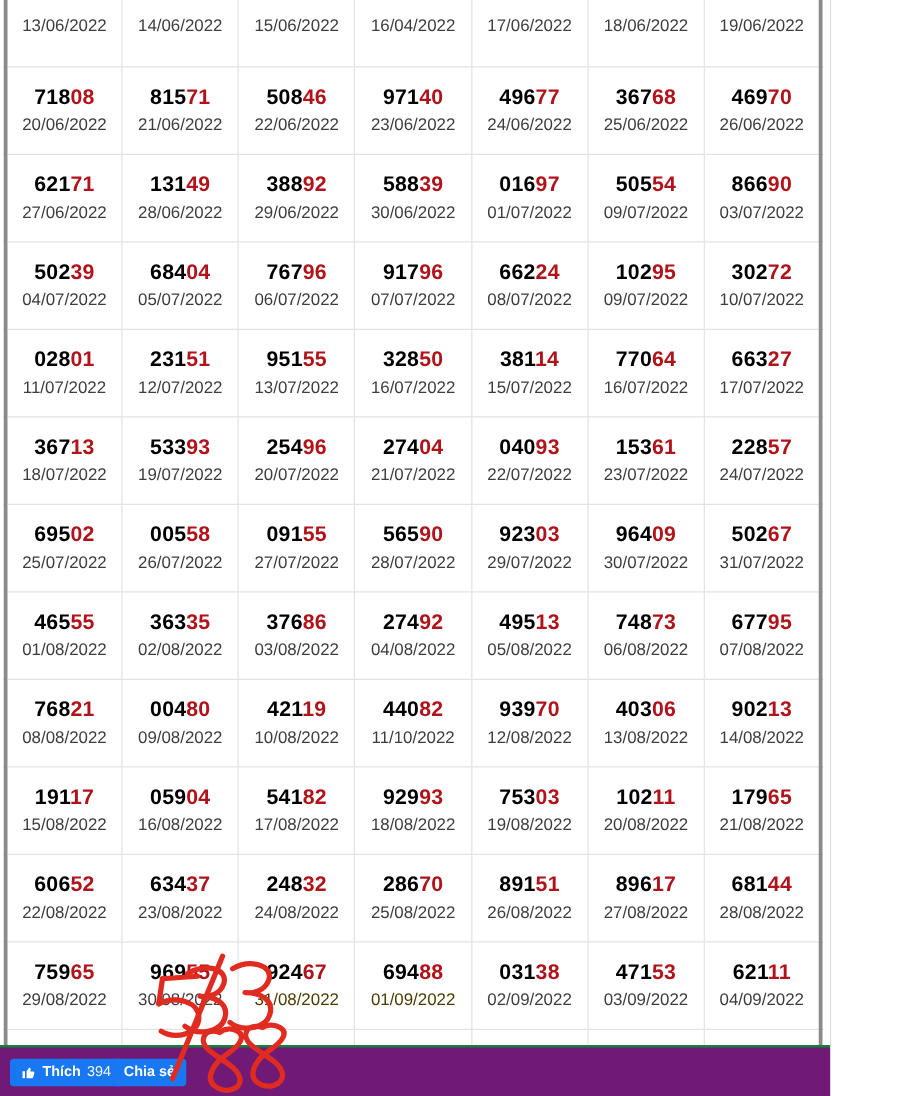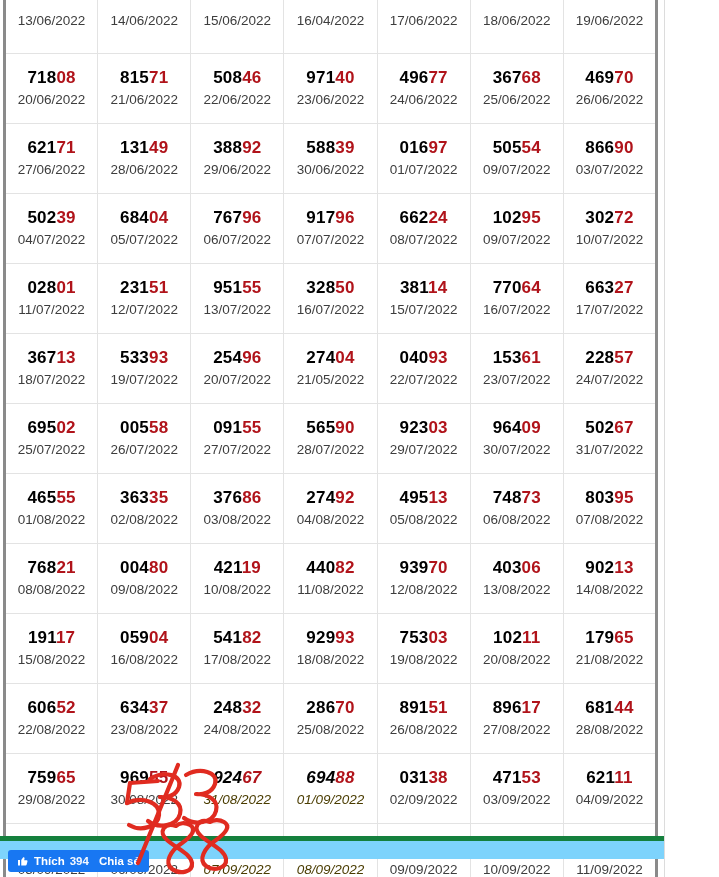--- a/index.html
+++ b/index.html
@@ -47,21 +47,21 @@
   table.cal col { width: 93px; }
   table.cal td {
     border: 1px solid #e3e3e3;
     height: 70px;
     vertical-align: middle;
     text-align: center;
     padding: 0 1px;
     background: #ffffff;
   }
   td.weekend { background: #deeedd; }
-  td.hl { background: #ffc000; font-style: italic; }
+  td.hl { background: #ffc000; }
 
   .num {
     font-size: 17px;
     font-weight: bold;
     letter-spacing: 0.2px;
     line-height: 19px;
     color: #000000;
     white-space: nowrap;
   }
   .num .tail { color: #b0131a; }
@@ -71,43 +71,43 @@
     line-height: 18px;
     margin-top: 4px;
     white-space: nowrap;
   }
   td.hl .date { color: #4a3c00; }
 
   
   .fb-bar {
     position: absolute;
     left: 0; top: 836px;
-    width: 664px; height: 23px;
-    background: #7dd3fc;
-    border-top: 5px solid #15803d;
+    width: 664px; height: 41px;
+    background: #701a75;
+    border-top: 2px solid #15803d;
   }
   .fb-btn {
     position: absolute;
     top: 9px;
     height: 22px;
     background: #1877f2;
     border-radius: 3px;
     color: #ffffff;
     font-size: 11.5px;
     font-weight: bold;
     display: flex;
     align-items: center;
     justify-content: center;
     padding: 0 9px;
     cursor: pointer;
     white-space: nowrap;
   }
   .fb-like { left: 8px; gap: 5px; }
   .fb-share { left: 90px; align-items: center; }
-  .fb-like .count { font-weight: bold; opacity: .95; }
+  .fb-like .count { font-weight: normal; opacity: .95; }
   .thumb { display: inline-block; line-height: 0; }
 
   
   .annot {
     position: absolute;
     left: 0; top: 0;
     width: 719px; height: 877px;
     pointer-events: none;
   }
 </style>
@@ -279,21 +279,21 @@
             <td>
               <div class="num"><span>533</span><span class="tail">93</span></div>
               <div class="date">19/07/2022</div>
             </td>
             <td>
               <div class="num"><span>254</span><span class="tail">96</span></div>
               <div class="date">20/07/2022</div>
             </td>
             <td>
               <div class="num"><span>274</span><span class="tail">04</span></div>
-              <div class="date">21/05/2022</div>
+              <div class="date">21/07/2022</div>
             </td>
             <td>
               <div class="num"><span>040</span><span class="tail">93</span></div>
               <div class="date">22/07/2022</div>
             </td>
             <td class="weekend">
               <div class="num"><span>153</span><span class="tail">61</span></div>
               <div class="date">23/07/2022</div>
             </td>
             <td class="weekend">
@@ -350,40 +350,40 @@
             </td>
             <td>
               <div class="num"><span>495</span><span class="tail">13</span></div>
               <div class="date">05/08/2022</div>
             </td>
             <td class="weekend">
               <div class="num"><span>748</span><span class="tail">73</span></div>
               <div class="date">06/08/2022</div>
             </td>
             <td class="weekend">
-              <div class="num"><span>803</span><span class="tail">95</span></div>
+              <div class="num"><span>677</span><span class="tail">95</span></div>
               <div class="date">07/08/2022</div>
             </td>
           </tr>
           <tr>
             <td>
               <div class="num"><span>768</span><span class="tail">21</span></div>
               <div class="date">08/08/2022</div>
             </td>
             <td>
               <div class="num"><span>004</span><span class="tail">80</span></div>
               <div class="date">09/08/2022</div>
             </td>
             <td>
               <div class="num"><span>421</span><span class="tail">19</span></div>
               <div class="date">10/08/2022</div>
             </td>
             <td>
               <div class="num"><span>440</span><span class="tail">82</span></div>
-              <div class="date">11/08/2022</div>
+              <div class="date">11/10/2022</div>
             </td>
             <td>
               <div class="num"><span>939</span><span class="tail">70</span></div>
               <div class="date">12/08/2022</div>
             </td>
             <td class="weekend">
               <div class="num"><span>403</span><span class="tail">06</span></div>
               <div class="date">13/08/2022</div>
             </td>
             <td class="weekend">

